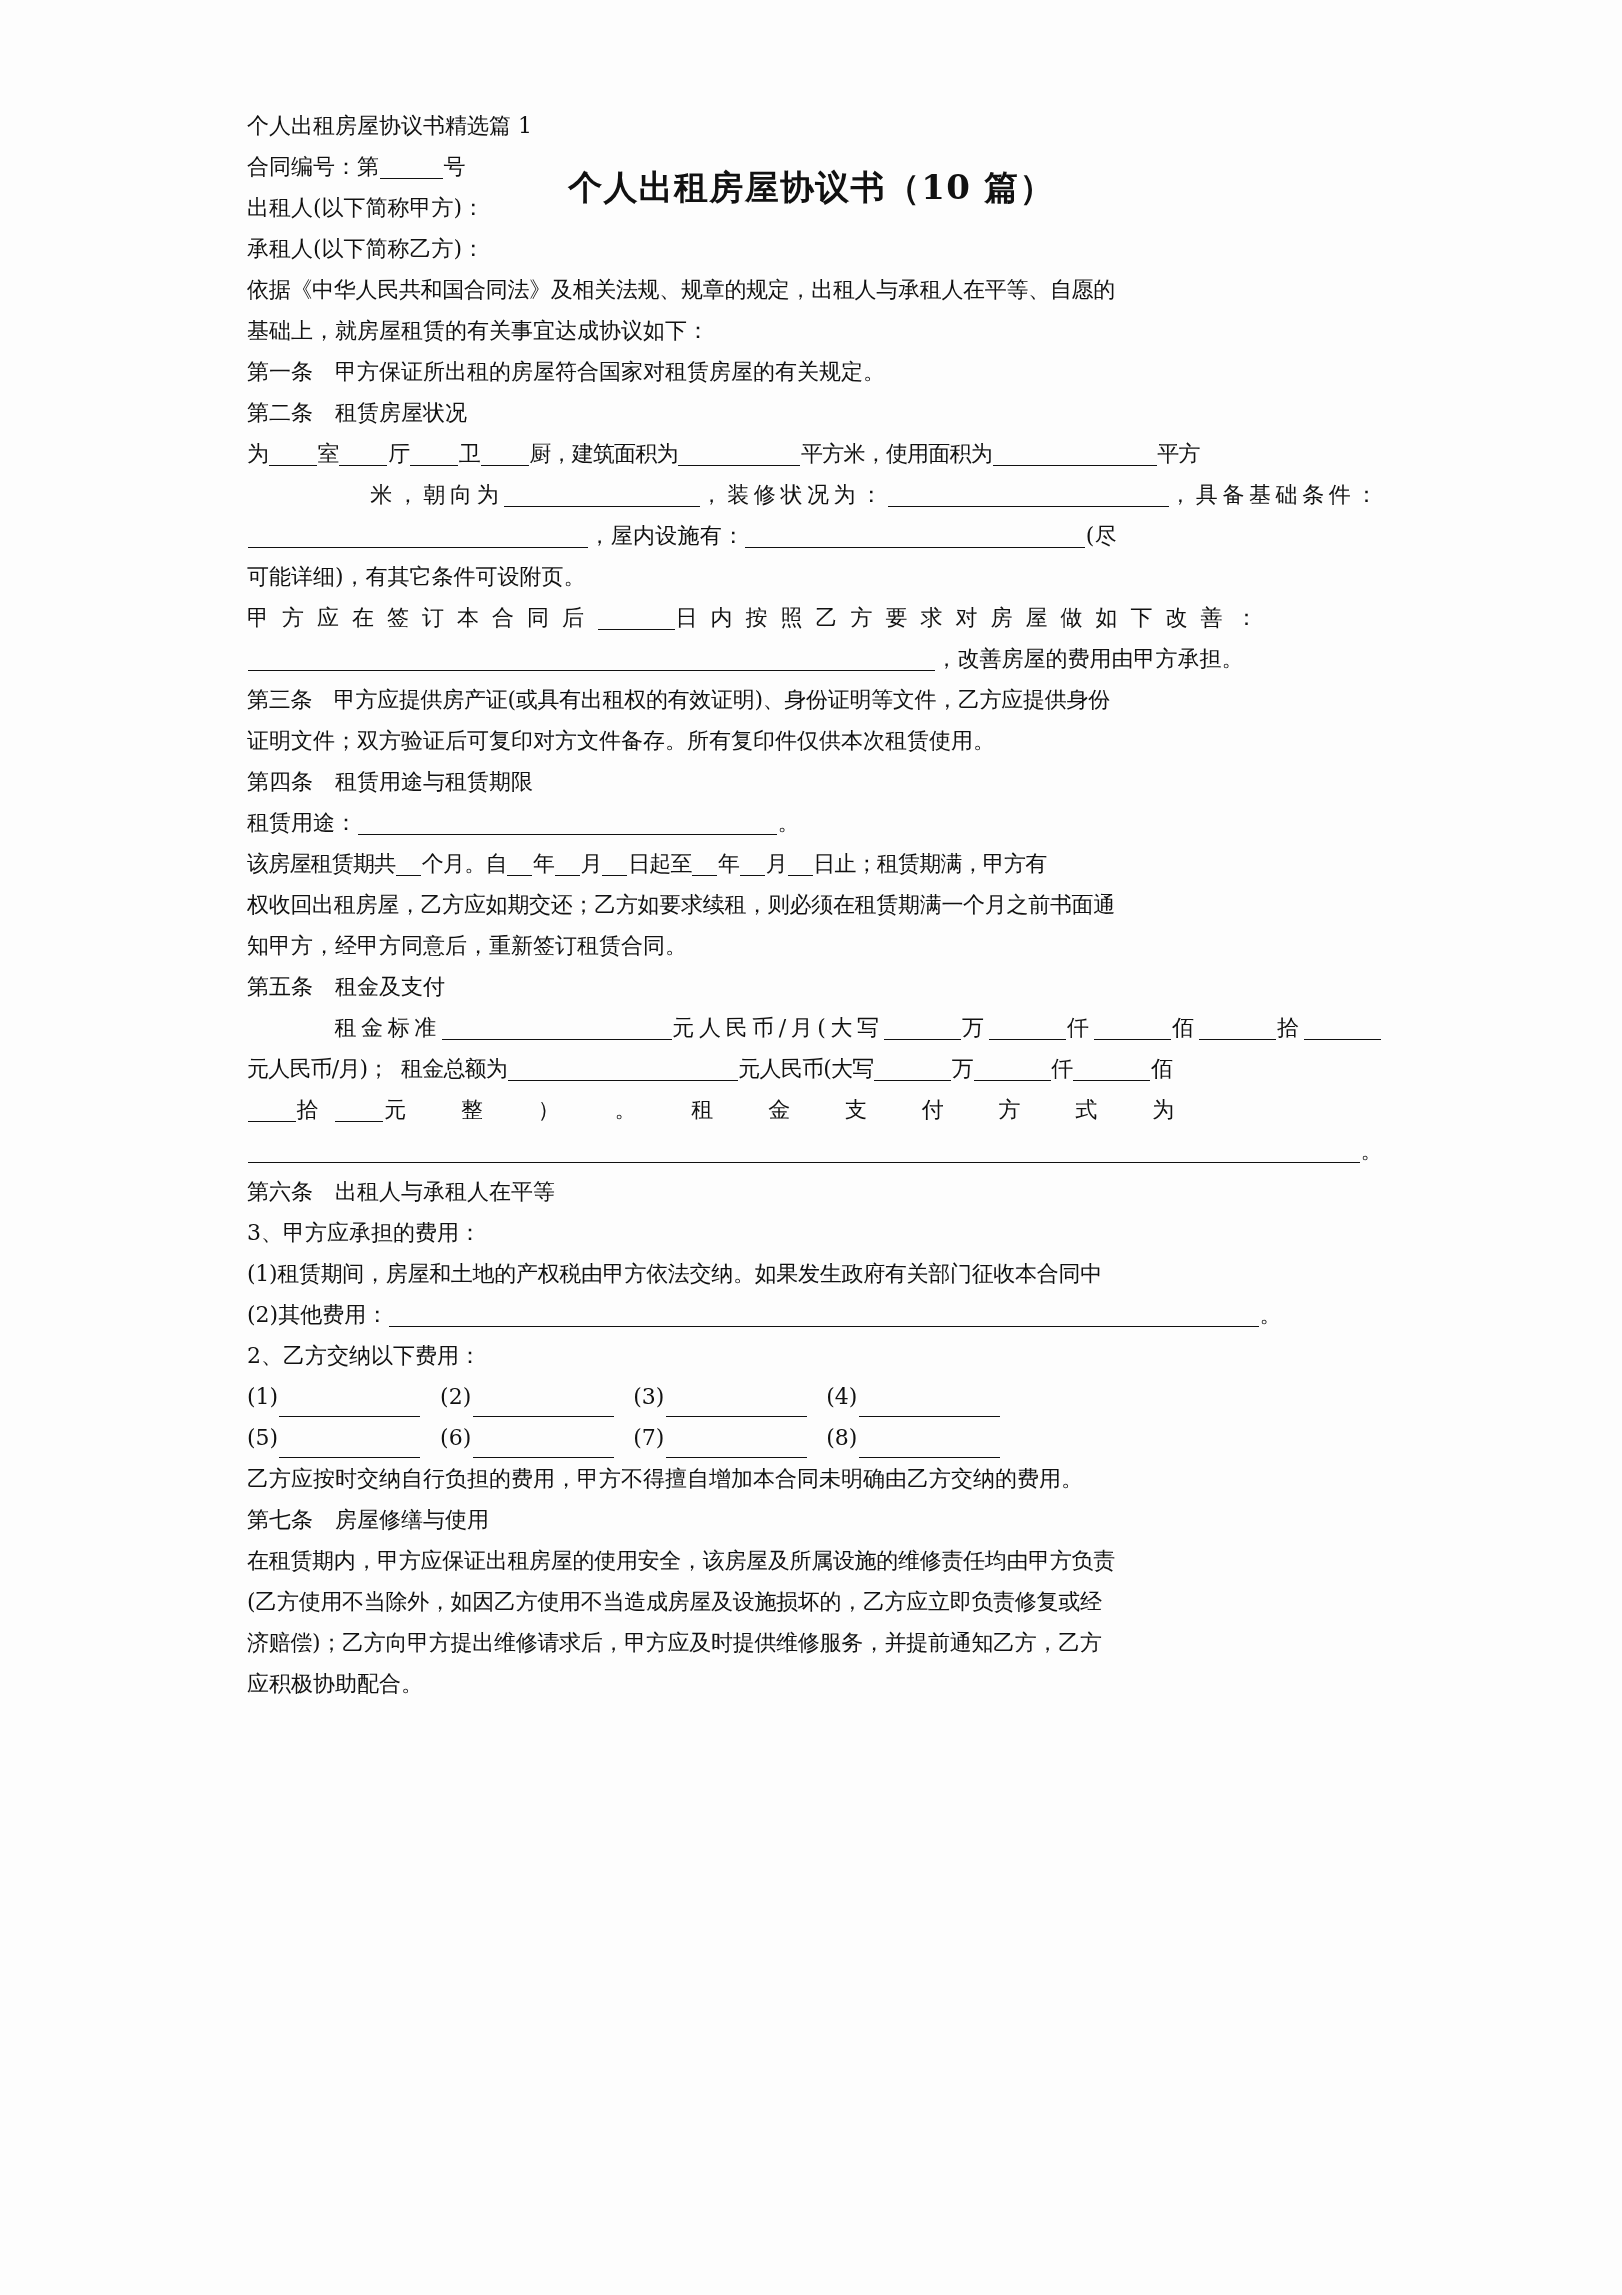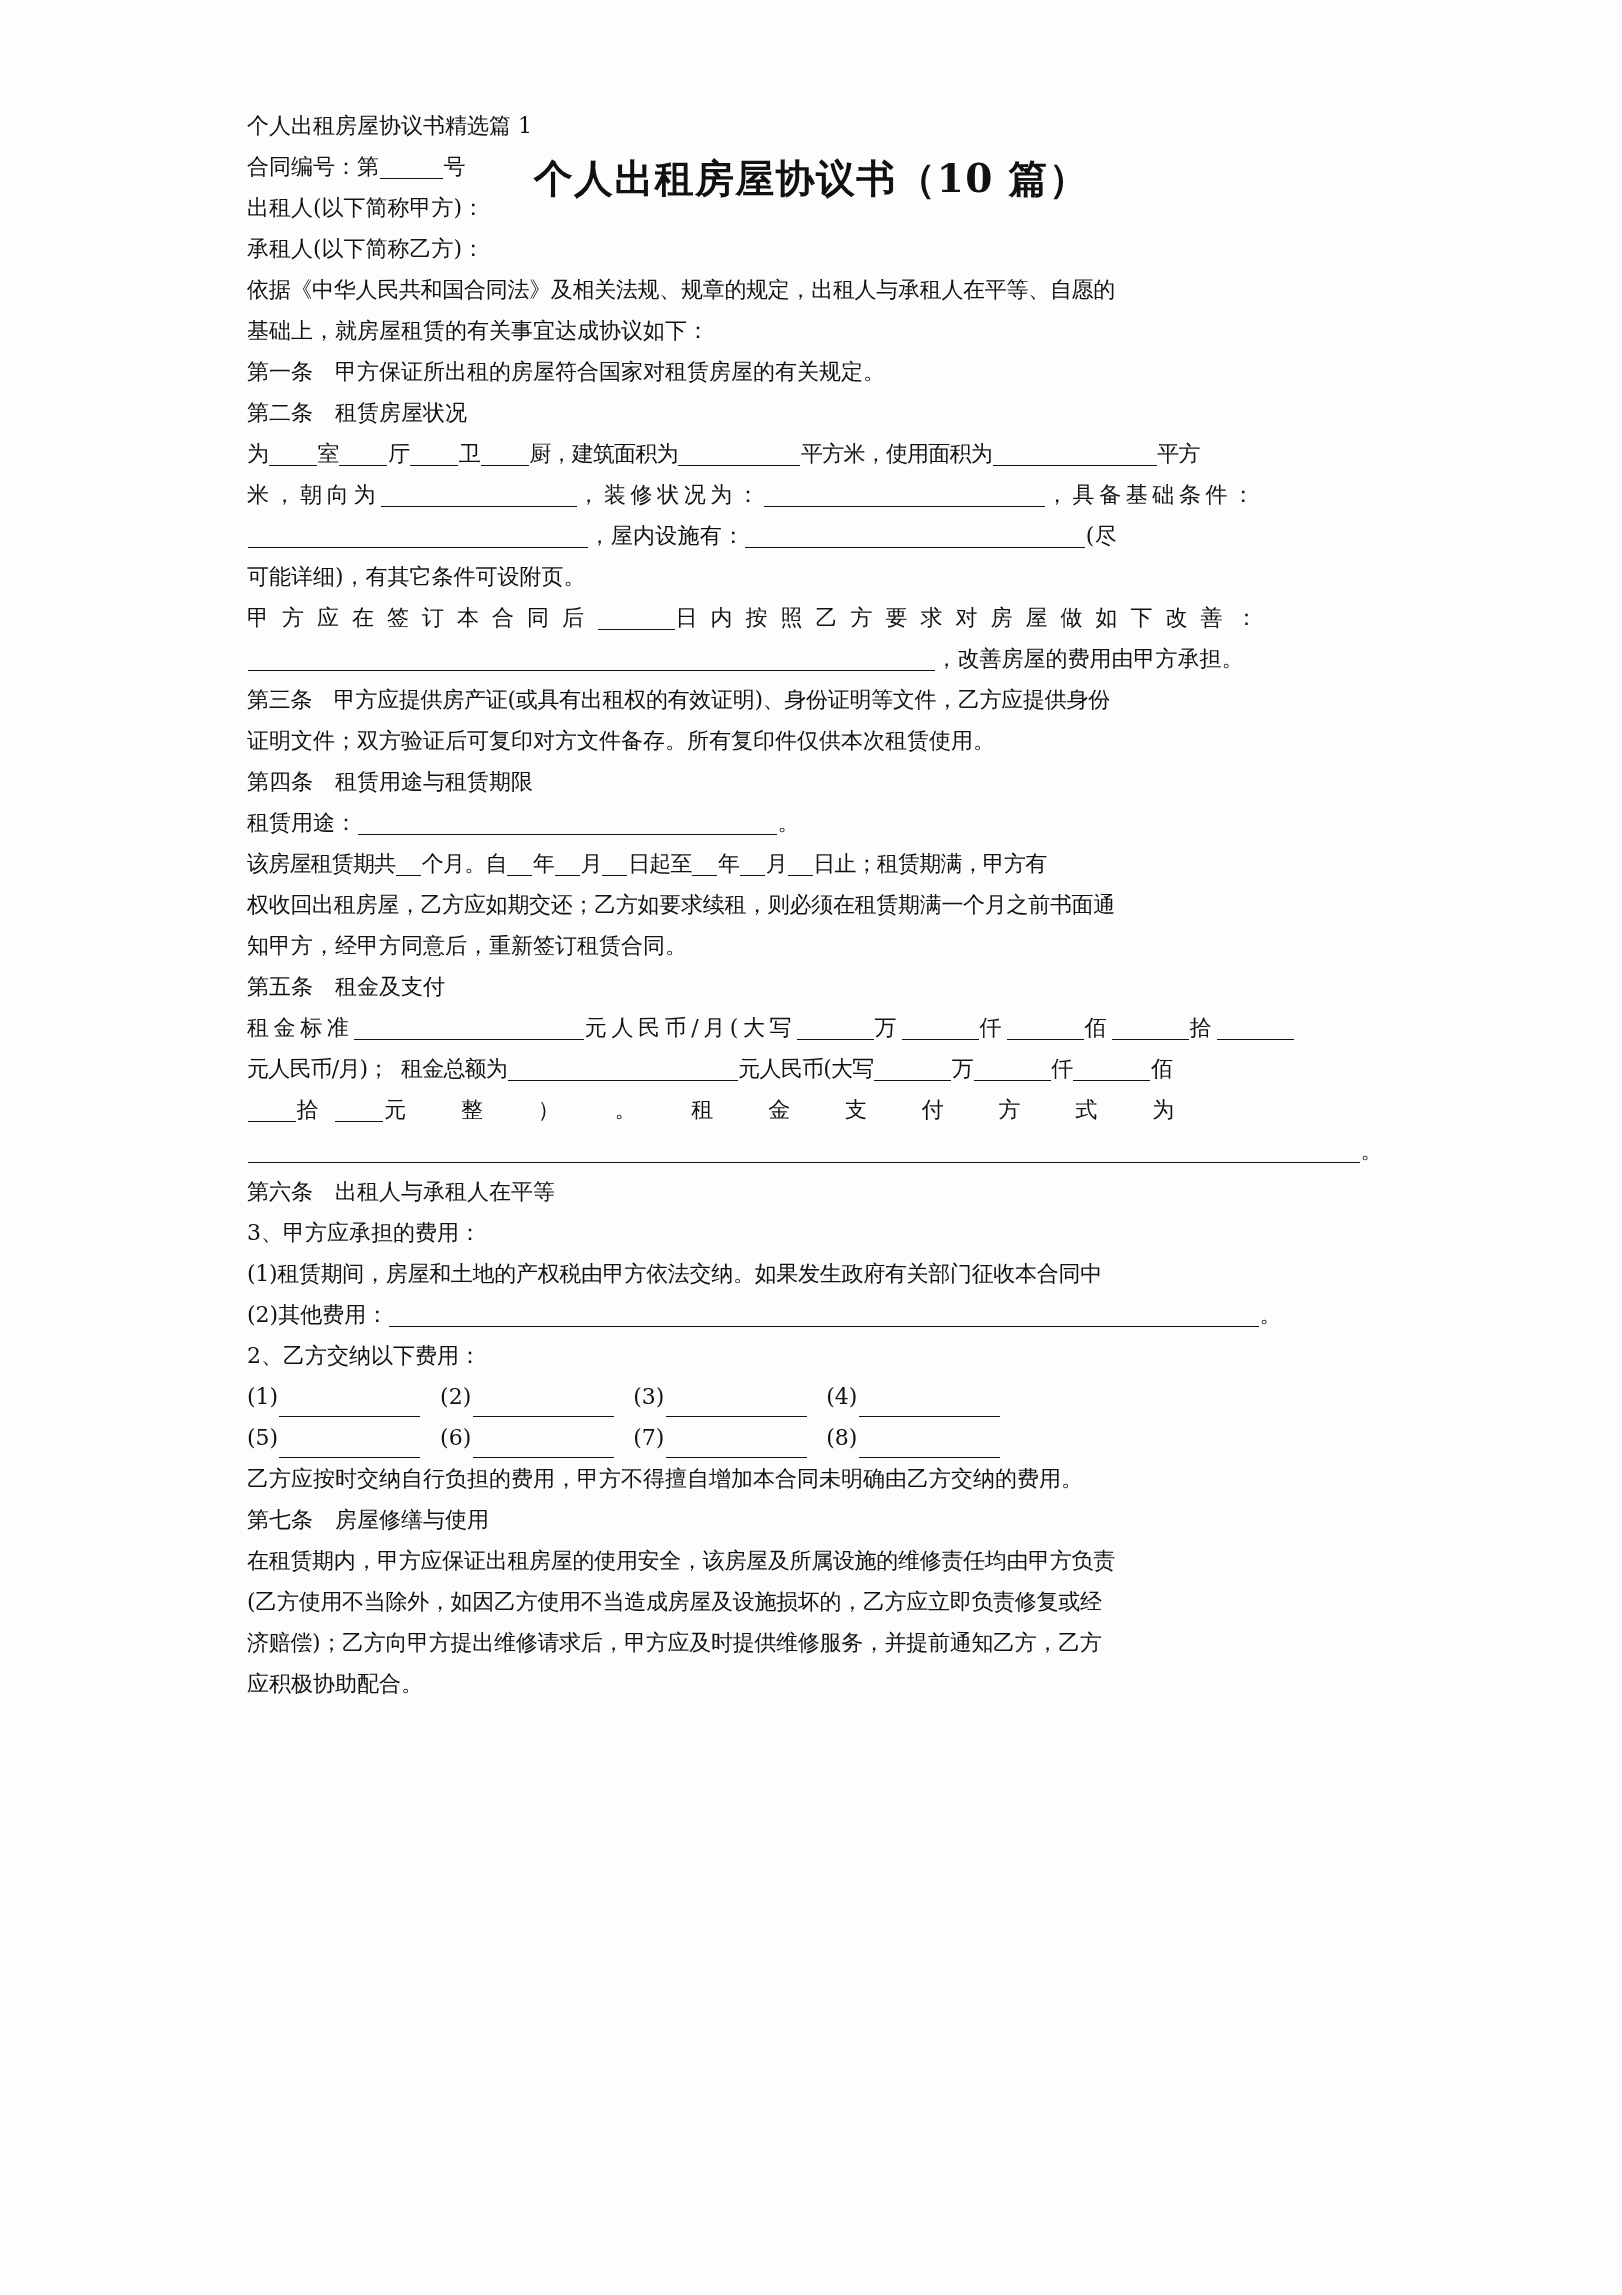--- a/index.html
+++ b/index.html
@@ -17,23 +17,23 @@
     box-sizing:border-box;
     padding:0;
     overflow:hidden;
   }
   .content{
     position:absolute;
     left:247px;top:0;
     width:1135px;
   }
   .doc-title{
-    margin:0;
+    margin:12px;
     padding-top:154px;
-    font-size:39px;
+    font-size:34px;
     font-weight:700;
     line-height:1.25;
     text-align:center;
     letter-spacing:1.3px;
     white-space:pre;
     font-family:"DejaVu Serif","Liberation Serif",serif;
   }
   .body-block{
     margin-top:105px;
   }
@@ -42,21 +42,21 @@
     font-size:22px;
     line-height:41px;
     height:41px;
     white-space:pre;
     letter-spacing:0px;
     font-family:"DejaVu Serif","Liberation Serif",serif;
     overflow:visible;
   }
   
   .ln.j1{letter-spacing:0.3px;}
-  .ln.j2{letter-spacing:4.6px;}
+  .ln.j2{letter-spacing:4.6px;text-align:right;}
   .ln.j3{letter-spacing:13px;}
   .ln.j4{letter-spacing:16.4px;}
   .ln.tight{letter-spacing:-0.3px;}
   .ln.tight2{letter-spacing:-0.8px;}
 
   
   .u{
     display:inline-block;
     border-bottom:1.3px solid #111;
     height:22px;

